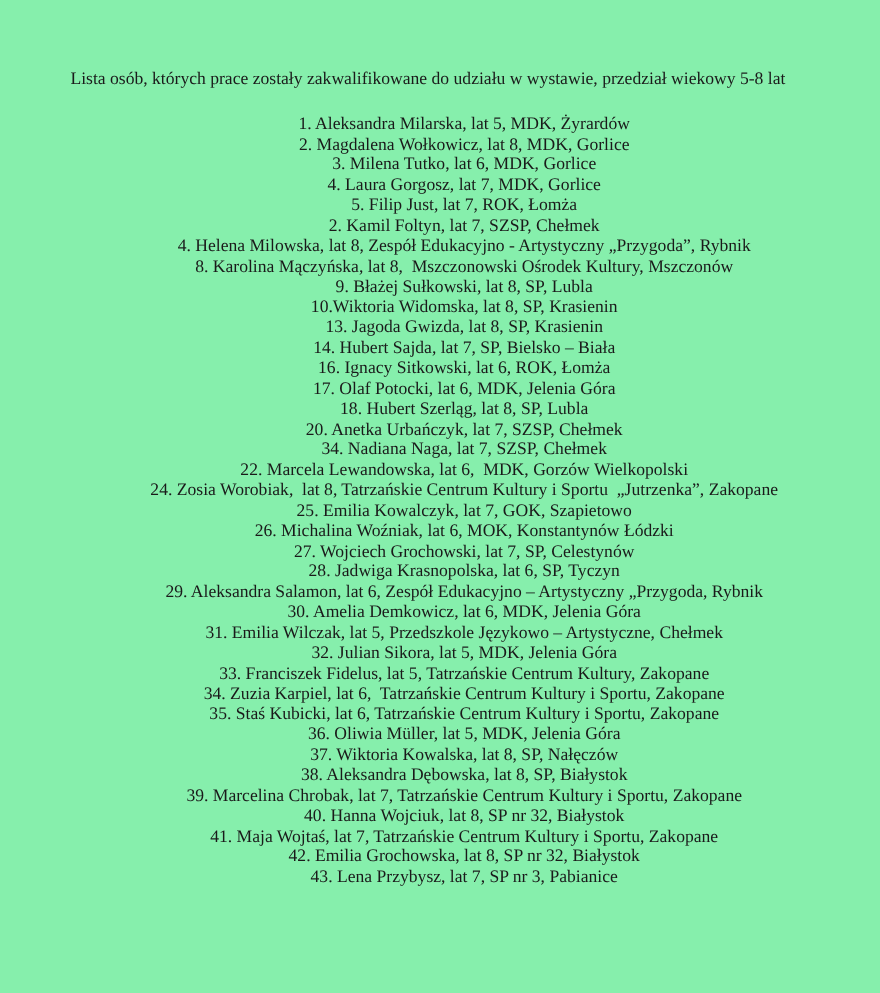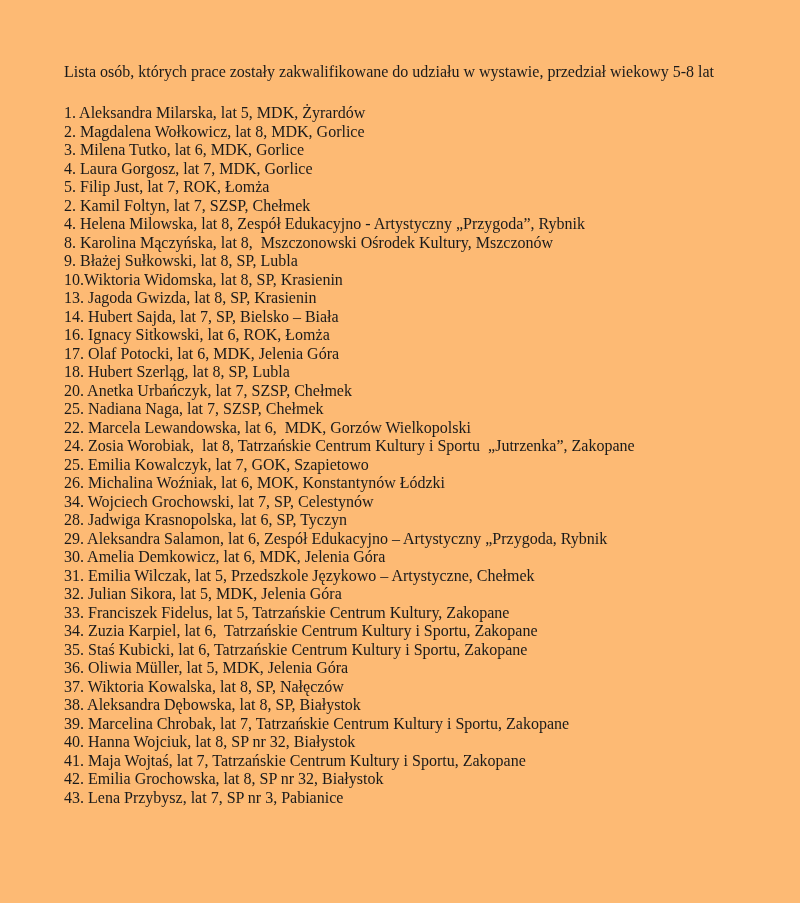--- a/index.html
+++ b/index.html
@@ -1,37 +1,38 @@
 <!DOCTYPE html>
 <html><head>
 <meta charset="utf-8">
 <style>
   html, body { margin: 0; padding: 0; background: #ffffff; }
   .page {
     position: relative;
     width: 800px;
     height: 903px;
-    background: #fdba74;
+    background: #86efac;
     color: #1a1a1a;
     font-family: "Liberation Serif", "DejaVu Serif", serif;
     font-size: 16px;
     overflow: hidden;
   }
   .doc-title {
     position: absolute;
     left: 64px;
     top: 63px;
     line-height: 18.5px;
     white-space: pre-wrap;
   }
   .entries {
     position: absolute;
     left: 64px;
     top: 104px;
     right: 20px;
+    text-align: center;
   }
   .entry {
     line-height: 18.5px;
     white-space: pre-wrap;
   }
 </style>
 </head>
 <body>
 
 <div class="page">
@@ -46,26 +47,26 @@
     <div class="entry">4. Helena Milowska, lat 8, Zespół Edukacyjno - Artystyczny „Przygoda”, Rybnik</div>
     <div class="entry">8. Karolina Mączyńska, lat 8,  Mszczonowski Ośrodek Kultury, Mszczonów</div>
     <div class="entry">9. Błażej Sułkowski, lat 8, SP, Lubla</div>
     <div class="entry">10.Wiktoria Widomska, lat 8, SP, Krasienin</div>
     <div class="entry">13. Jagoda Gwizda, lat 8, SP, Krasienin</div>
     <div class="entry">14. Hubert Sajda, lat 7, SP, Bielsko – Biała</div>
     <div class="entry">16. Ignacy Sitkowski, lat 6, ROK, Łomża</div>
     <div class="entry">17. Olaf Potocki, lat 6, MDK, Jelenia Góra</div>
     <div class="entry">18. Hubert Szerląg, lat 8, SP, Lubla</div>
     <div class="entry">20. Anetka Urbańczyk, lat 7, SZSP, Chełmek</div>
-    <div class="entry">25. Nadiana Naga, lat 7, SZSP, Chełmek</div>
+    <div class="entry">34. Nadiana Naga, lat 7, SZSP, Chełmek</div>
     <div class="entry">22. Marcela Lewandowska, lat 6,  MDK, Gorzów Wielkopolski</div>
     <div class="entry">24. Zosia Worobiak,  lat 8, Tatrzańskie Centrum Kultury i Sportu  „Jutrzenka”, Zakopane</div>
     <div class="entry">25. Emilia Kowalczyk, lat 7, GOK, Szapietowo</div>
     <div class="entry">26. Michalina Woźniak, lat 6, MOK, Konstantynów Łódzki</div>
-    <div class="entry">34. Wojciech Grochowski, lat 7, SP, Celestynów</div>
+    <div class="entry">27. Wojciech Grochowski, lat 7, SP, Celestynów</div>
     <div class="entry">28. Jadwiga Krasnopolska, lat 6, SP, Tyczyn</div>
     <div class="entry">29. Aleksandra Salamon, lat 6, Zespół Edukacyjno – Artystyczny „Przygoda, Rybnik</div>
     <div class="entry">30. Amelia Demkowicz, lat 6, MDK, Jelenia Góra</div>
     <div class="entry">31. Emilia Wilczak, lat 5, Przedszkole Językowo – Artystyczne, Chełmek</div>
     <div class="entry">32. Julian Sikora, lat 5, MDK, Jelenia Góra</div>
     <div class="entry">33. Franciszek Fidelus, lat 5, Tatrzańskie Centrum Kultury, Zakopane</div>
     <div class="entry">34. Zuzia Karpiel, lat 6,  Tatrzańskie Centrum Kultury i Sportu, Zakopane</div>
     <div class="entry">35. Staś Kubicki, lat 6, Tatrzańskie Centrum Kultury i Sportu, Zakopane</div>
     <div class="entry">36. Oliwia Müller, lat 5, MDK, Jelenia Góra</div>
     <div class="entry">37. Wiktoria Kowalska, lat 8, SP, Nałęczów</div>

